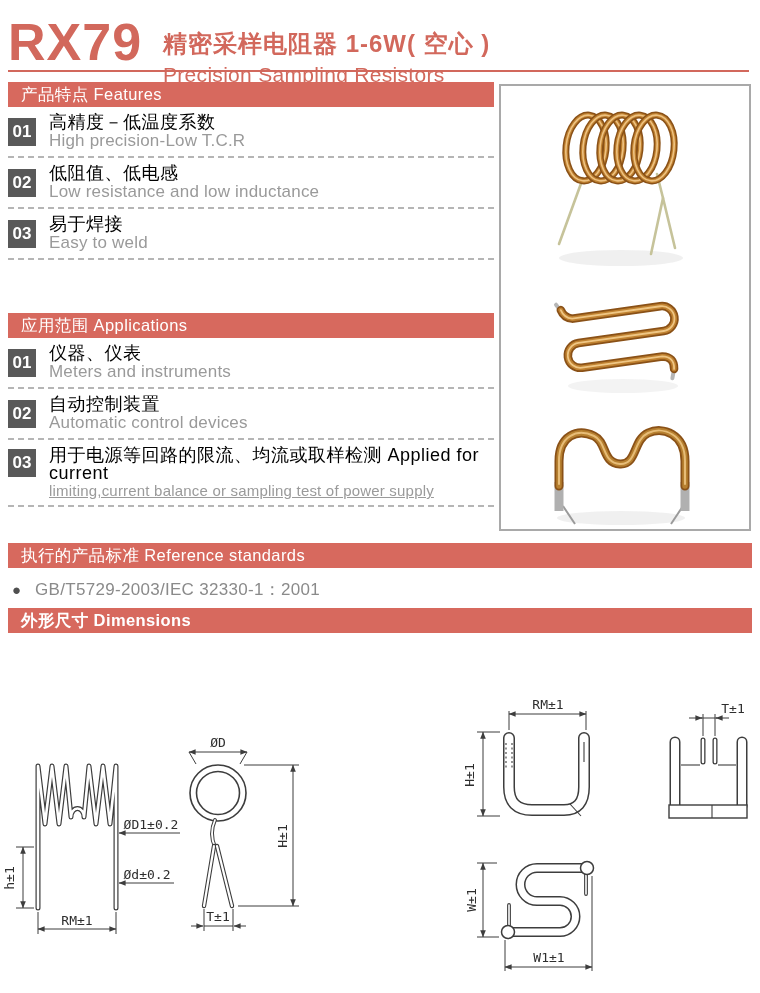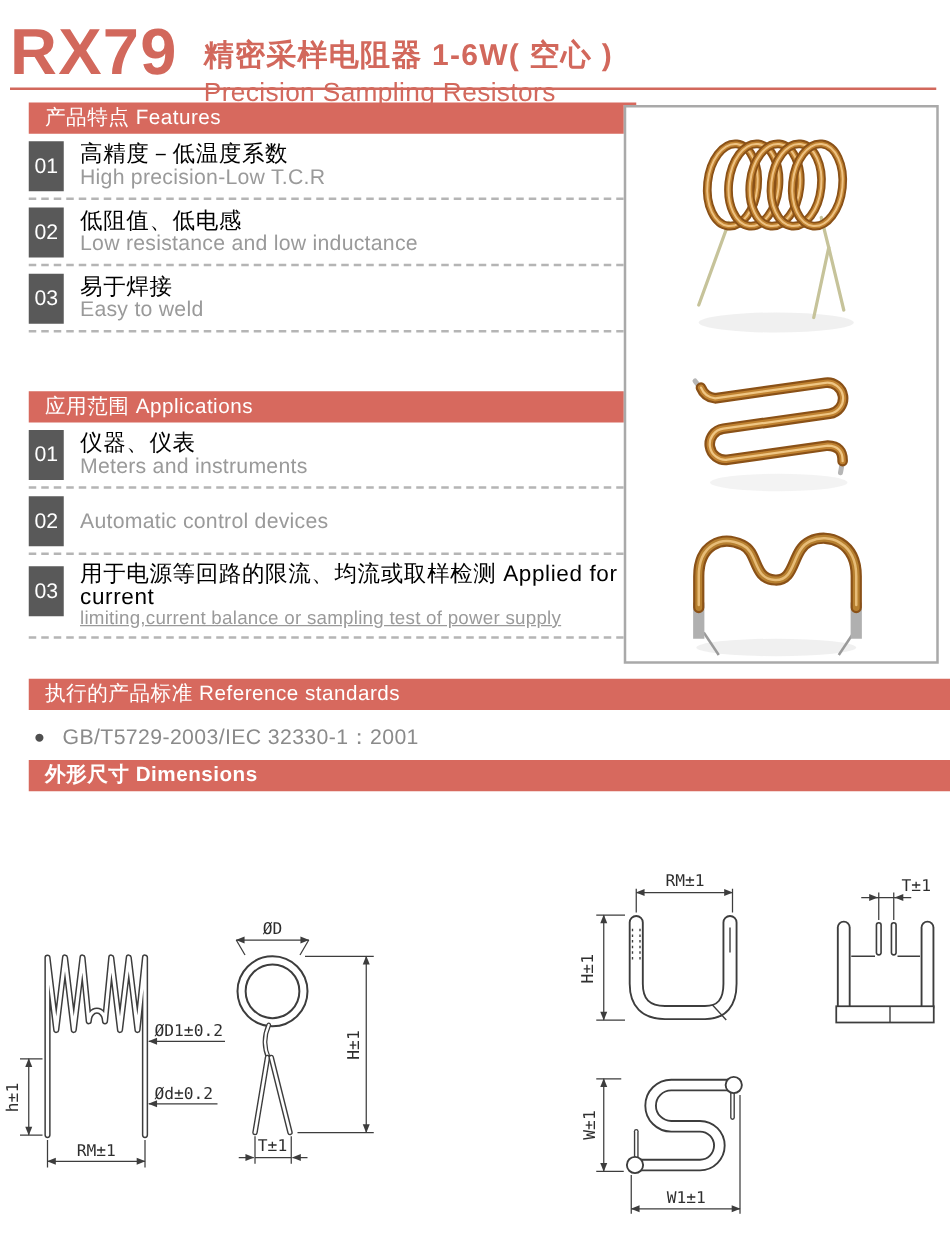--- a/index.html
+++ b/index.html
@@ -5,31 +5,31 @@
   html,body{margin:0;padding:0;background:#fff;}
   .page{position:relative;width:760px;height:993px;background:#fff;overflow:hidden;
         font-family:"Liberation Sans",sans-serif;}
   
   .model{position:absolute;left:8px;top:12px;font-size:52px;font-weight:bold;color:#d2685c;letter-spacing:1px;}
   .title-block{position:absolute;left:163px;top:28px;}
   .title-zh{font-size:24px;font-weight:bold;color:#d2685c;letter-spacing:1px;}
   .title-en{font-size:21px;color:#d2685c;margin-top:3px;letter-spacing:0.3px;}
   .header-rule{position:absolute;left:8px;top:70px;width:741px;height:2px;background:#d2685c;}
   
-  .section{position:absolute;left:8px;margin-left:15px;}
+  .section{position:absolute;left:8px;}
   .features{top:82px;width:486px;}
   .applications{top:313px;width:486px;}
   .standards{top:543px;width:744px;}
   .dims-banner-wrap{top:608px;width:744px;font-weight:bold;}
   .banner{height:25px;line-height:25px;background:#d7695e;color:#fff;font-size:16.5px;
           padding-left:13px;letter-spacing:0.4px;box-sizing:border-box;}
   .item{display:flex;gap:13px;align-items:center;padding:6px 0 5px 0;border-bottom:2px dashed #b5b5b5;}
   .item.two-line{align-items:flex-start;}
   .item.two-line .badge{margin-top:3px;}
-  .badge{width:28px;height:40px;min-width:28px;background:#595959;color:#fff;font-size:17px;font-weight:normal;
+  .badge{width:28px;height:28px;min-width:28px;background:#595959;color:#fff;font-size:17px;font-weight:bold;
          display:flex;align-items:center;justify-content:center;}
   .zh{font-size:18px;color:#000000;line-height:18px;letter-spacing:0.5px;}
   .en{font-size:17px;color:#9a9a9a;line-height:20px;letter-spacing:0.2px;}
   .two-line .en{font-size:15px;line-height:18px;text-decoration:underline;}
   .std-item{display:flex;align-items:center;gap:14px;margin:10px 0 0 4px;}
   .bullet{font-size:15px;color:#4f4f4f;line-height:17px;}
   .std-text{font-size:17px;color:#8a8a8a;letter-spacing:0.3px;}
   
   .photo-box{position:absolute;left:499px;top:84px;width:252px;height:447px;border:2px solid #a9a9a9;
              background:#fff;box-sizing:border-box;}
@@ -84,20 +84,21 @@
     <div class="item">
       <div class="badge">01</div>
       <div>
         <div class="zh">仪器、仪表</div>
         <div class="en">Meters and instruments</div>
       </div>
     </div>
     <div class="item">
       <div class="badge">02</div>
       <div>
+        <div class="zh">自动控制装置</div>
         <div class="en">Automatic control devices</div>
       </div>
     </div>
     <div class="item two-line">
       <div class="badge">03</div>
       <div>
         <div class="zh">用于电源等回路的限流、均流或取样检测 Applied for current</div>
         <div class="en">limiting,current balance or sampling test of power supply</div>
       </div>
     </div>

